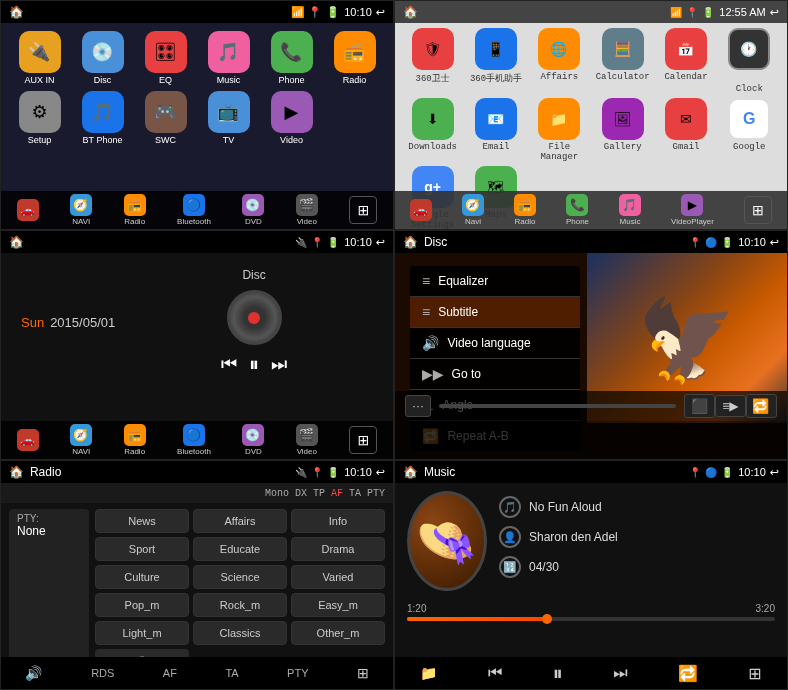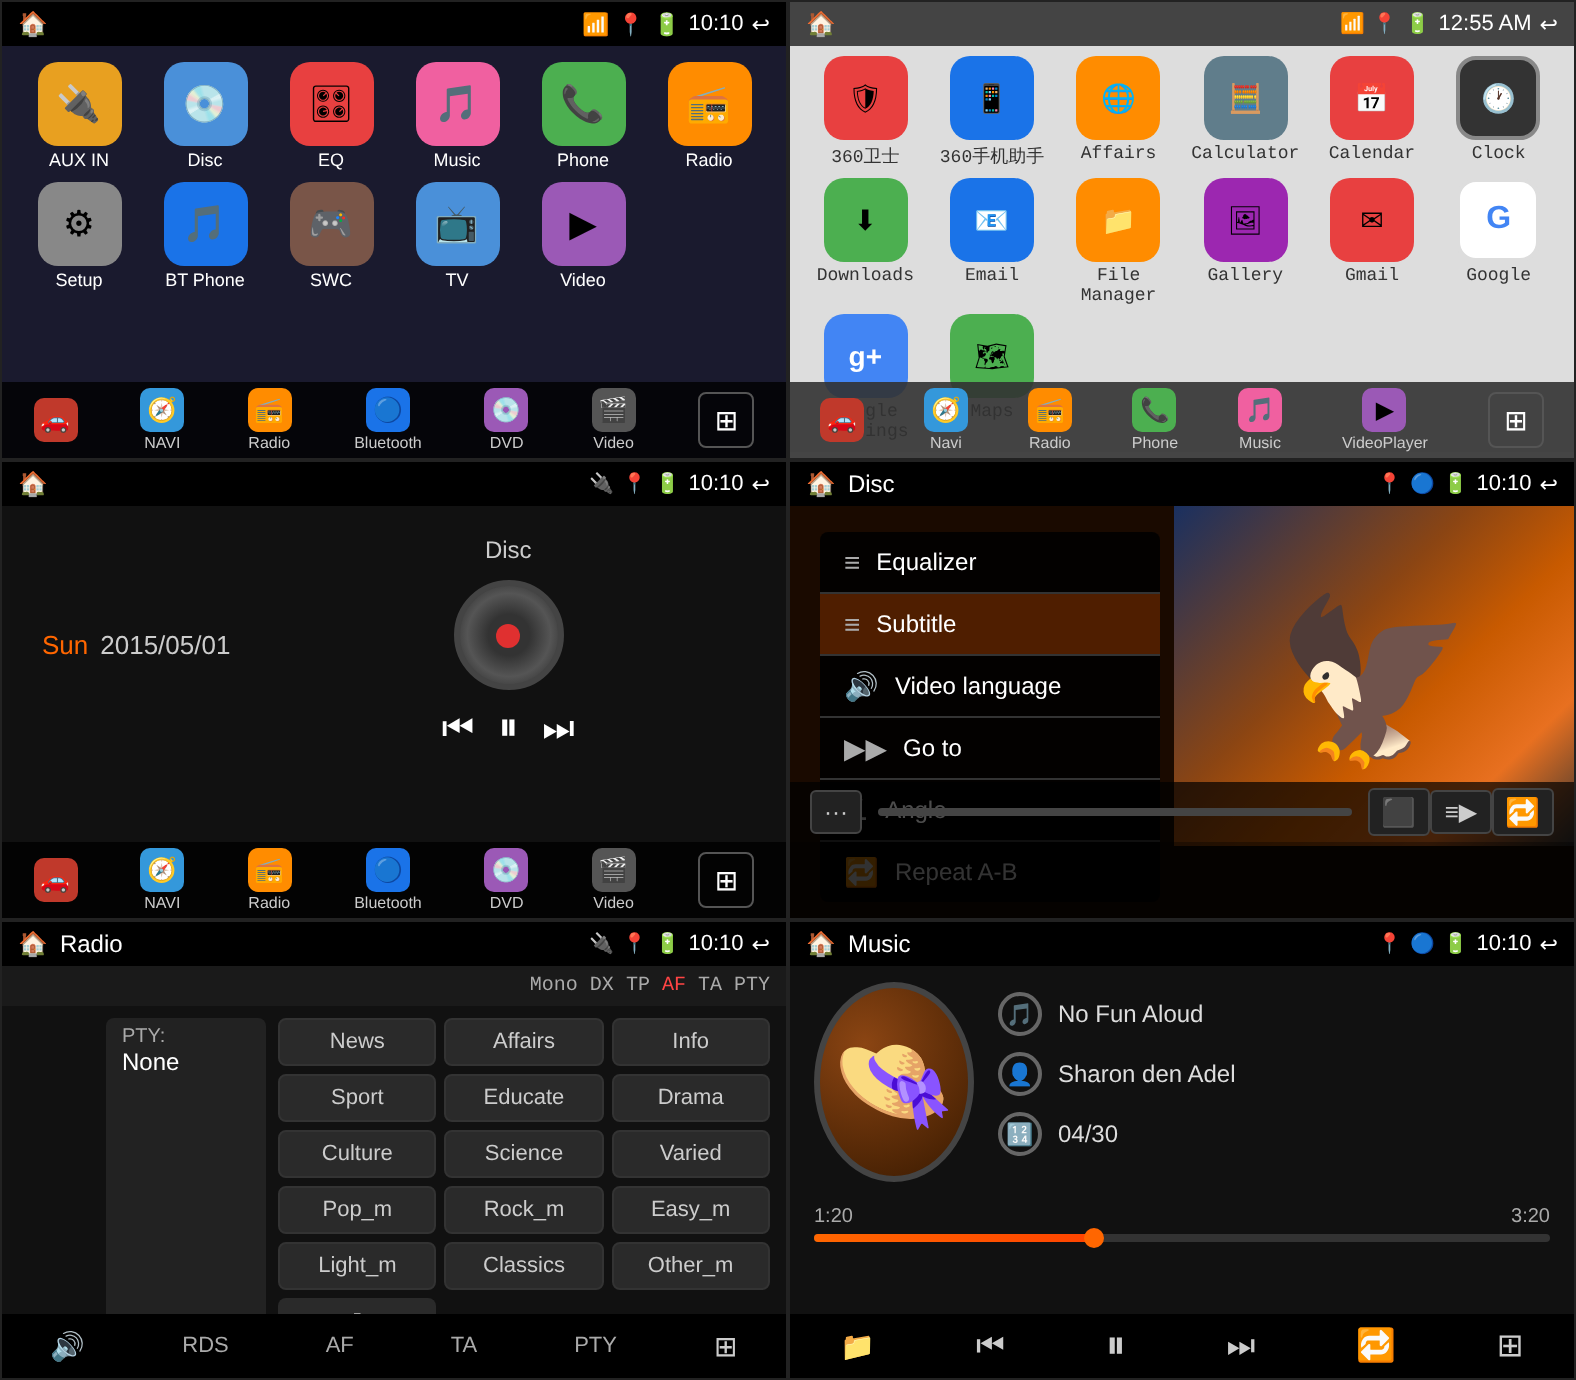--- a/index.html
+++ b/index.html
@@ -50,21 +50,21 @@
     .menu-item .mi-icon { font-size: 14px; color: #aaa; }
     .menu-item.active { background: rgba(255,100,0,0.3); }
     .p4-bottom { position: absolute; bottom: 38px; left: 0; right: 0; height: 30px; background: rgba(0,0,0,0.7); display: flex; align-items: center; justify-content: space-between; padding: 0 10px; }
     .progress-bar-disc { flex: 1; height: 4px; background: #444; margin: 0 8px; border-radius: 2px; }
 
     
     .p5 { background: #111; }
     .p5 .status-bar { height: 22px; background: #000; display: flex; align-items: center; justify-content: space-between; padding: 0 8px; }
     .p5-header { height: 20px; display: flex; align-items: center; justify-content: flex-end; gap: 6px; padding: 0 8px; background: #1a1a1a; }
     .p5-header span { font-size: 10px; color: #aaa; font-family: Liberation Mono, monospace; }
-    .p5-content { display: flex; gap: 6px; padding: 6px 8px; margin-left: 44px; }
+    .p5-content { display: flex; gap: 6px; padding: 6px 8px; }
     .pty-label { background: #222; border-radius: 4px; padding: 4px 8px; min-width: 80px; }
     .pty-label .pty-title { font-size: 10px; color: #aaa; }
     .pty-label .pty-value { font-size: 12px; color: #fff; }
     .radio-buttons { flex: 1; display: grid; grid-template-columns: repeat(3, 1fr); gap: 4px; }
     .radio-btn { background: #2a2a2a; border-radius: 4px; padding: 5px 4px; text-align: center; font-size: 11px; color: #ccc; cursor: pointer; border: 1px solid #333; }
     .p5-bottom { position: absolute; bottom: 0; left: 0; right: 0; height: 32px; background: #000; display: flex; align-items: center; justify-content: space-around; }
     .p5-bottom span { font-size: 11px; color: #aaa; cursor: pointer; }
     .down-arrow-btn { background: #2a2a2a; border-radius: 4px; padding: 5px 4px; text-align: center; cursor: pointer; display: flex; align-items: center; justify-content: center; }
 
     
@@ -219,21 +219,21 @@
     <div class="app-icon">
       <div class="icon-img" style="background:#e84040;">
           <span style="font-size:14px;">📅</span>
         </div>
       <span class="icon-label" style="color:#333;">Calendar</span>
     </div>
     <div class="app-icon">
       <div class="icon-img" style="background:#333;border:2px solid #888;">
           <span style="font-size:14px;">🕐</span>
         </div>
-      <span class="icon-label" style="color:#333;">Clock</span>
+      <span class="icon-label" style="color:#333;margin-top:12px;">Clock</span>
     </div>
     <div class="app-icon">
       <div class="icon-img" style="background:#4CAF50;">
           <span style="font-size:14px;">⬇</span>
         </div>
       <span class="icon-label" style="color:#333;">Downloads</span>
     </div>
     <div class="app-icon">
       <div class="icon-img" style="background:#1a73e8;">
           <span style="font-size:14px;">📧</span>

